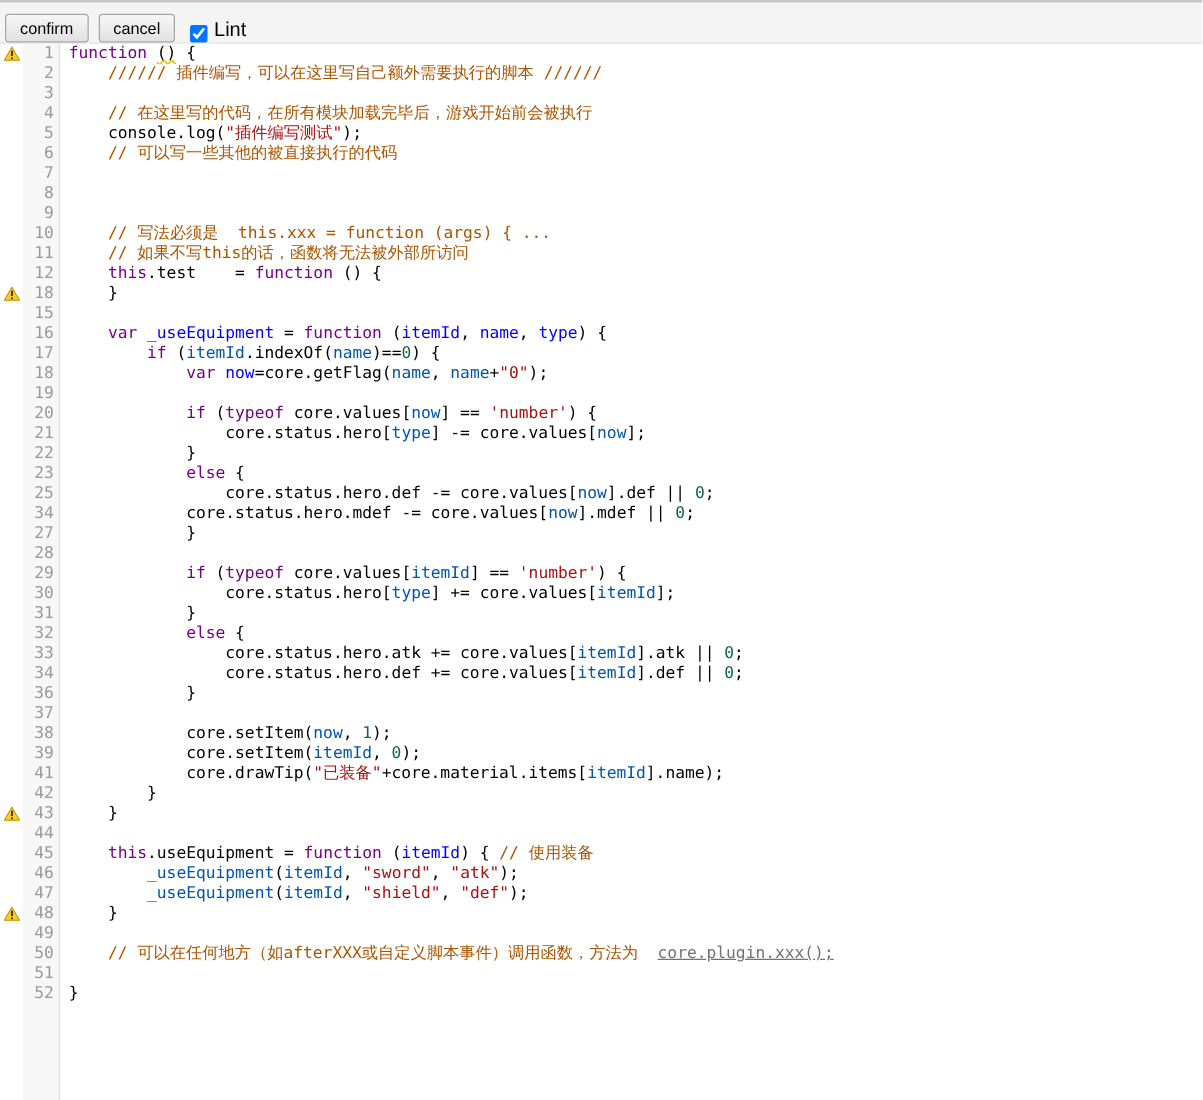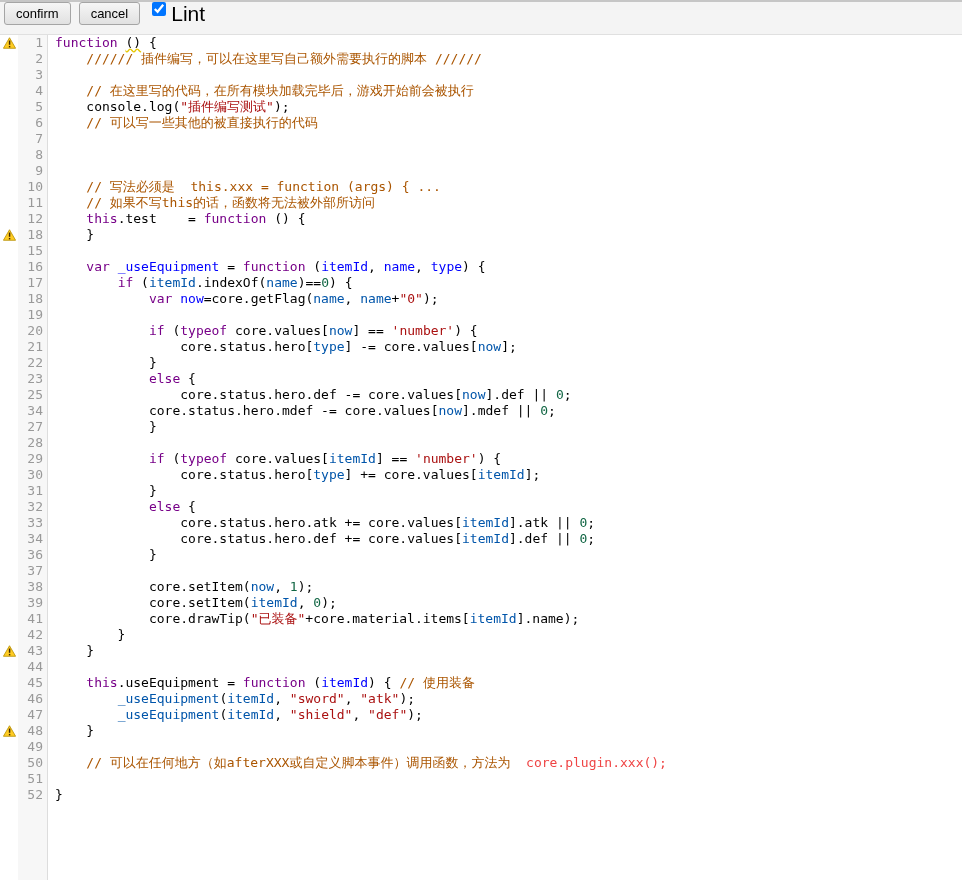--- a/index.html
+++ b/index.html
@@ -5,31 +5,31 @@
   * { box-sizing: border-box; }
   html,body { margin:0; padding:0; }
   body {
     width:962px; height:880px; overflow:hidden; background:#fff;
     font-family:"DejaVu Sans Mono","Liberation Mono",monospace;
   }
   
   .toolbar {
     height:35px; background:#f4f4f4;
     border-top:2px solid #c6c6c6; border-bottom:1px solid #e0e0e0;
-    display:flex; align-items:flex-start; padding:0 4px;
+    display:flex; align-items:flex-end; padding:0 4px;
   }
   .tb-btn {
     font-family:"Liberation Sans",sans-serif; font-size:13px; color:#000;
     padding:3px 11px; margin-right:8px;
     border:1px solid #a5a5a5; border-radius:3px;
     background:linear-gradient(#f6f6f6,#e1e1e1);
     cursor:pointer;
   }
   .lint-box { margin:0 2px 0 4px; width:14px; height:14px; }
-  .lint-label { font-family:"Liberation Sans",sans-serif; font-size:21px; color:#000; margin-left:3px; }
+  .lint-label { font-family:"Liberation Sans",sans-serif; font-size:16px; color:#000; margin-left:3px; }
   
   .editor { position:relative; width:962px; height:845px; background:#fff; cursor:text; }
   .gutter-bg {
     position:absolute; left:18px; top:0; bottom:0; width:30px;
     background:#f7f7f7; border-right:1px solid #ddd;
   }
   .lines { position:relative; }
   .row { display:flex; height:16px; line-height:16px; font-size:13px; white-space:pre; }
   .marker { width:18px; flex:none; display:flex; align-items:center; justify-content:center; }
   .lnum {
@@ -38,21 +38,21 @@
   }
   .code { padding-left:7px; color:#000; }
   
   .kw   { color:#708; }
   .def  { color:#00f; }
   .v2   { color:#05a; }
   .str  { color:#a11; }
   .num  { color:#164; }
   .cmt  { color:#a50; }
   .pl   { color:#000; }
-  .dark { color:#ef4444; }
+  .dark { color:#737373;text-decoration:underline; }
   .wrn  { color:#000; text-decoration:underline wavy #e6c700; text-decoration-skip-ink:none; }
   .warn-svg { display:block; }
 </style>
 </head>
 <body>
 
 <div class="toolbar">
   <button class="tb-btn">confirm</button>
   <button class="tb-btn">cancel</button>
   <input type="checkbox" class="lint-box" checked="" style="">

